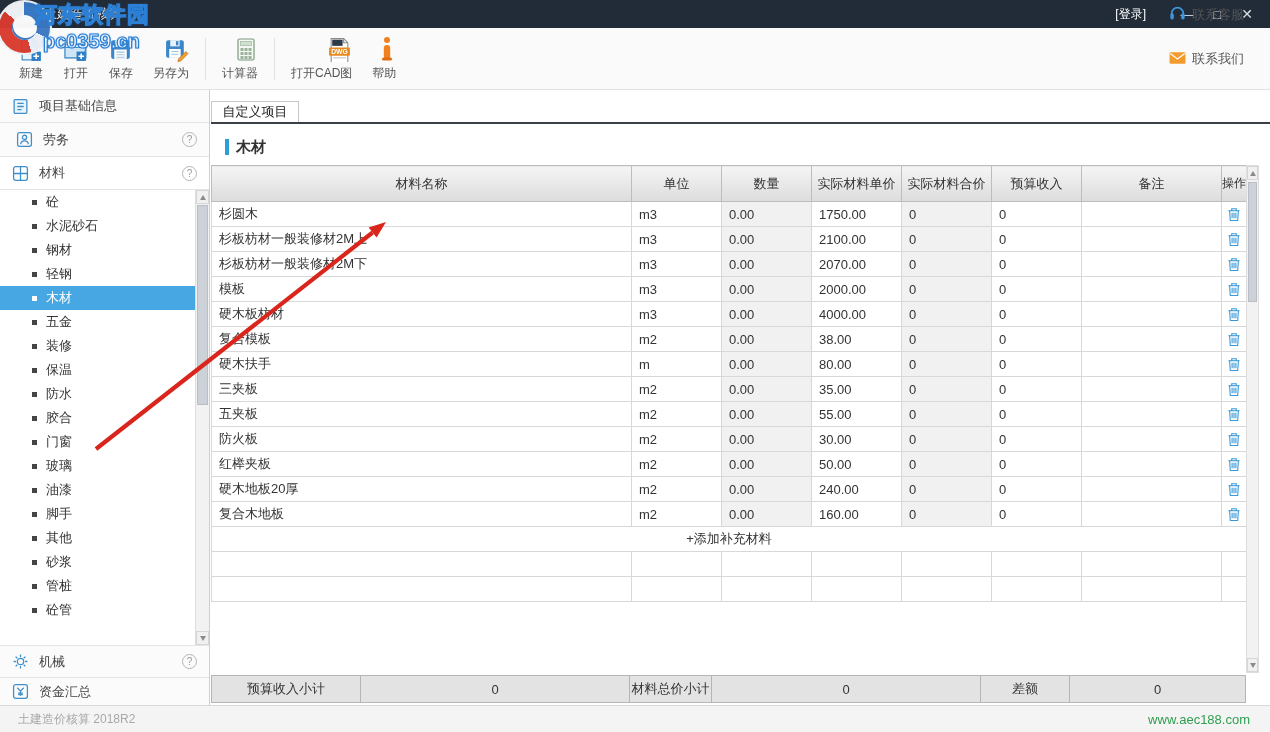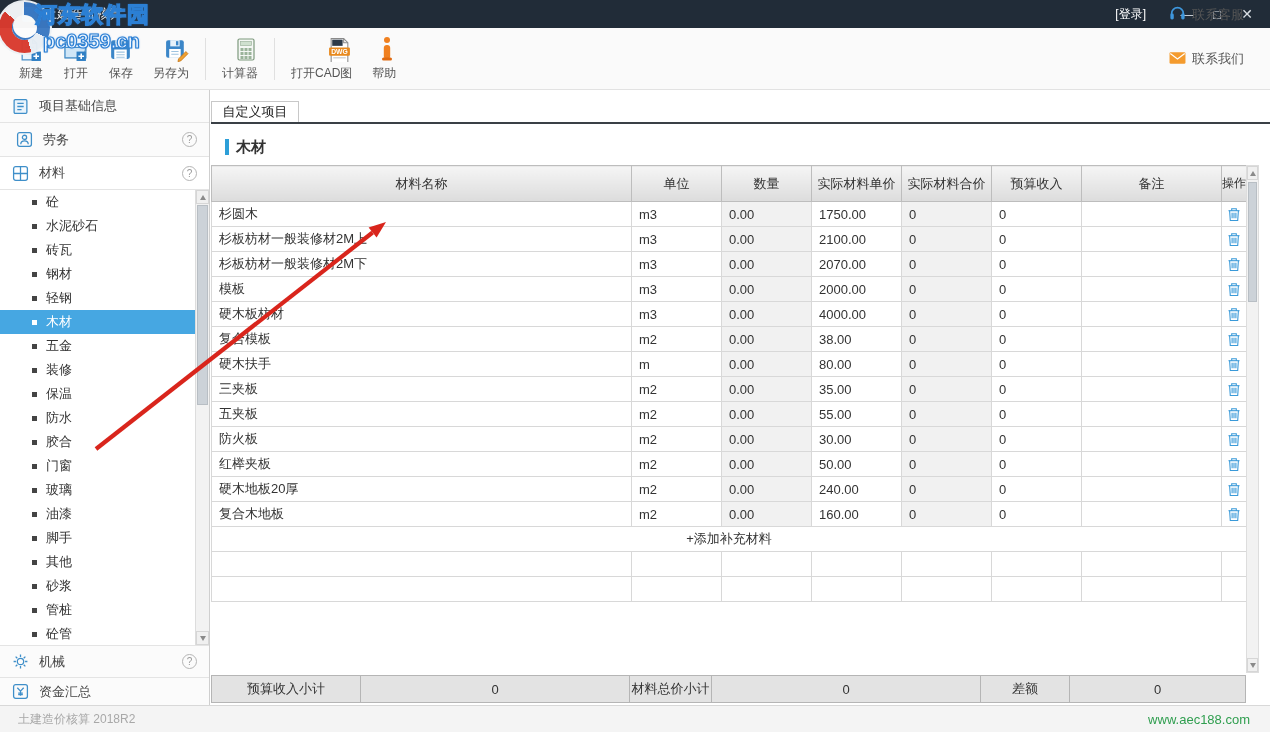--- a/index.html
+++ b/index.html
@@ -295,24 +295,20 @@
       <div class="mat-item">
           <span class="bullet"></span>
           <span>砼</span>
         </div>
         <div class="mat-item">
           <span class="bullet"></span>
           <span>水泥砂石</span>
         </div>
         <div class="mat-item">
           <span class="bullet"></span>
-          <span>砖瓦</span>
-        </div>
-        <div class="mat-item">
-          <span class="bullet"></span>
           <span>钢材</span>
         </div>
         <div class="mat-item">
           <span class="bullet"></span>
           <span>轻钢</span>
         </div>
         <div class="mat-item selected">
           <span class="bullet"></span>
           <span>木材</span>
         </div>

